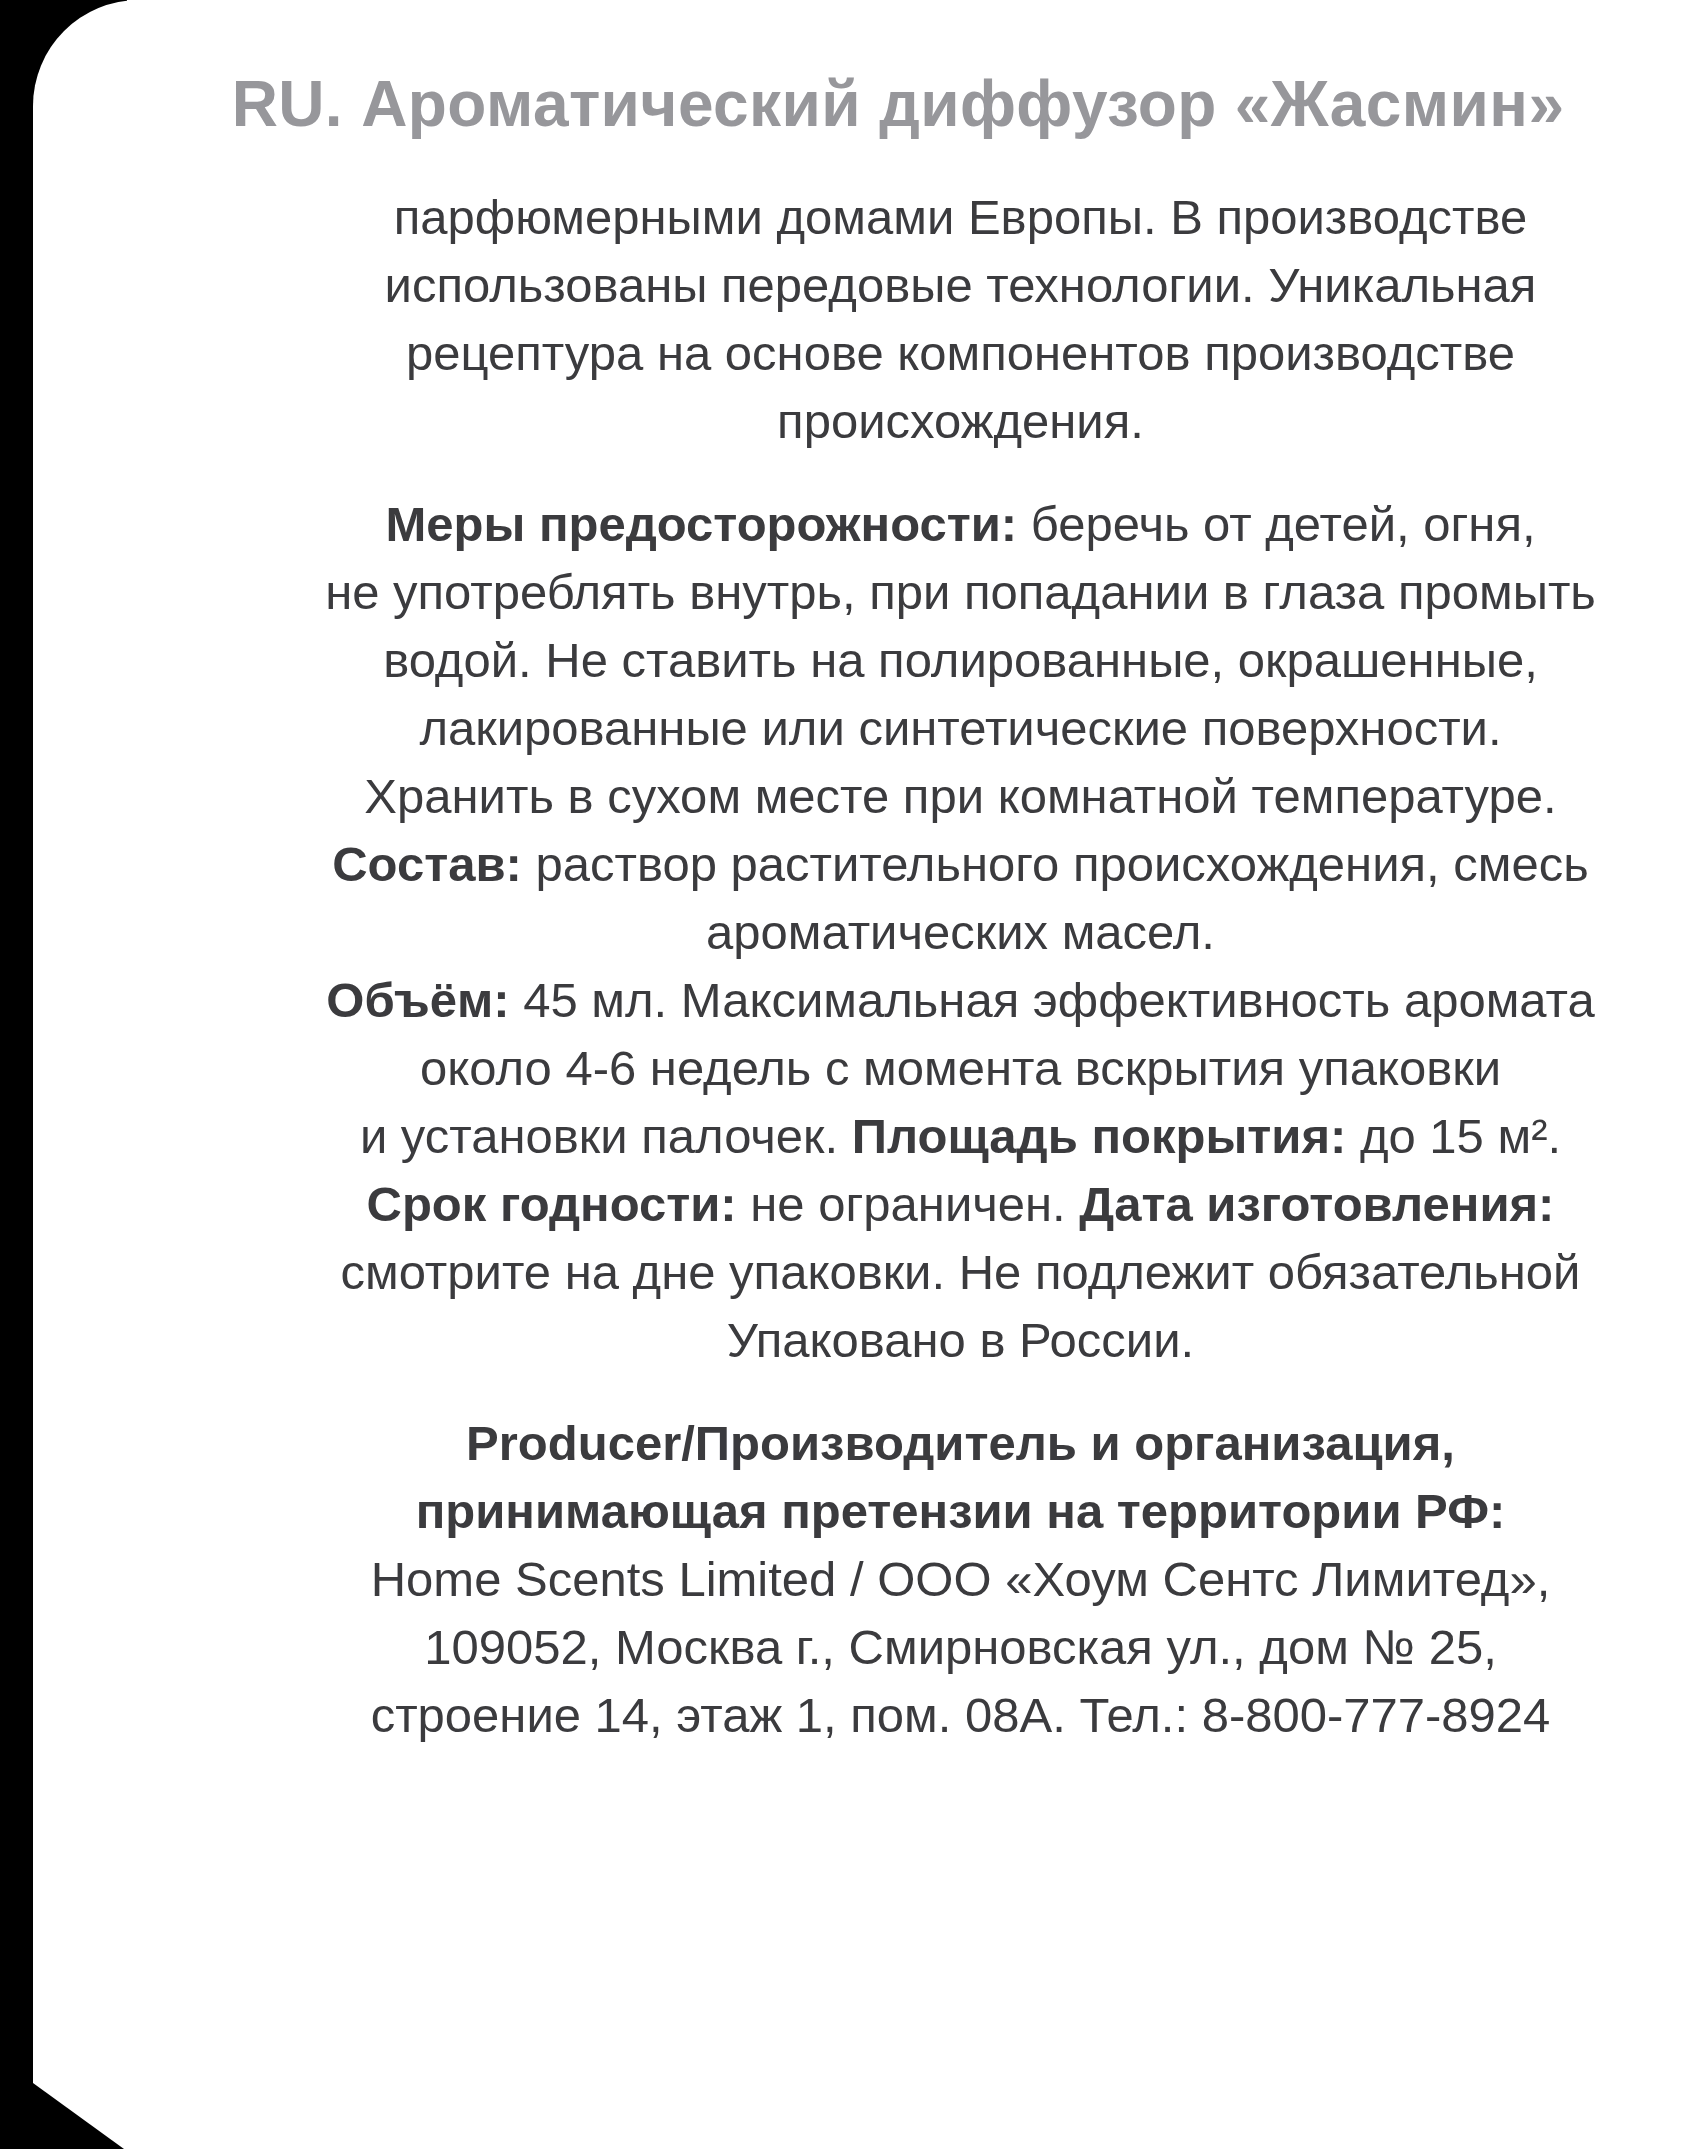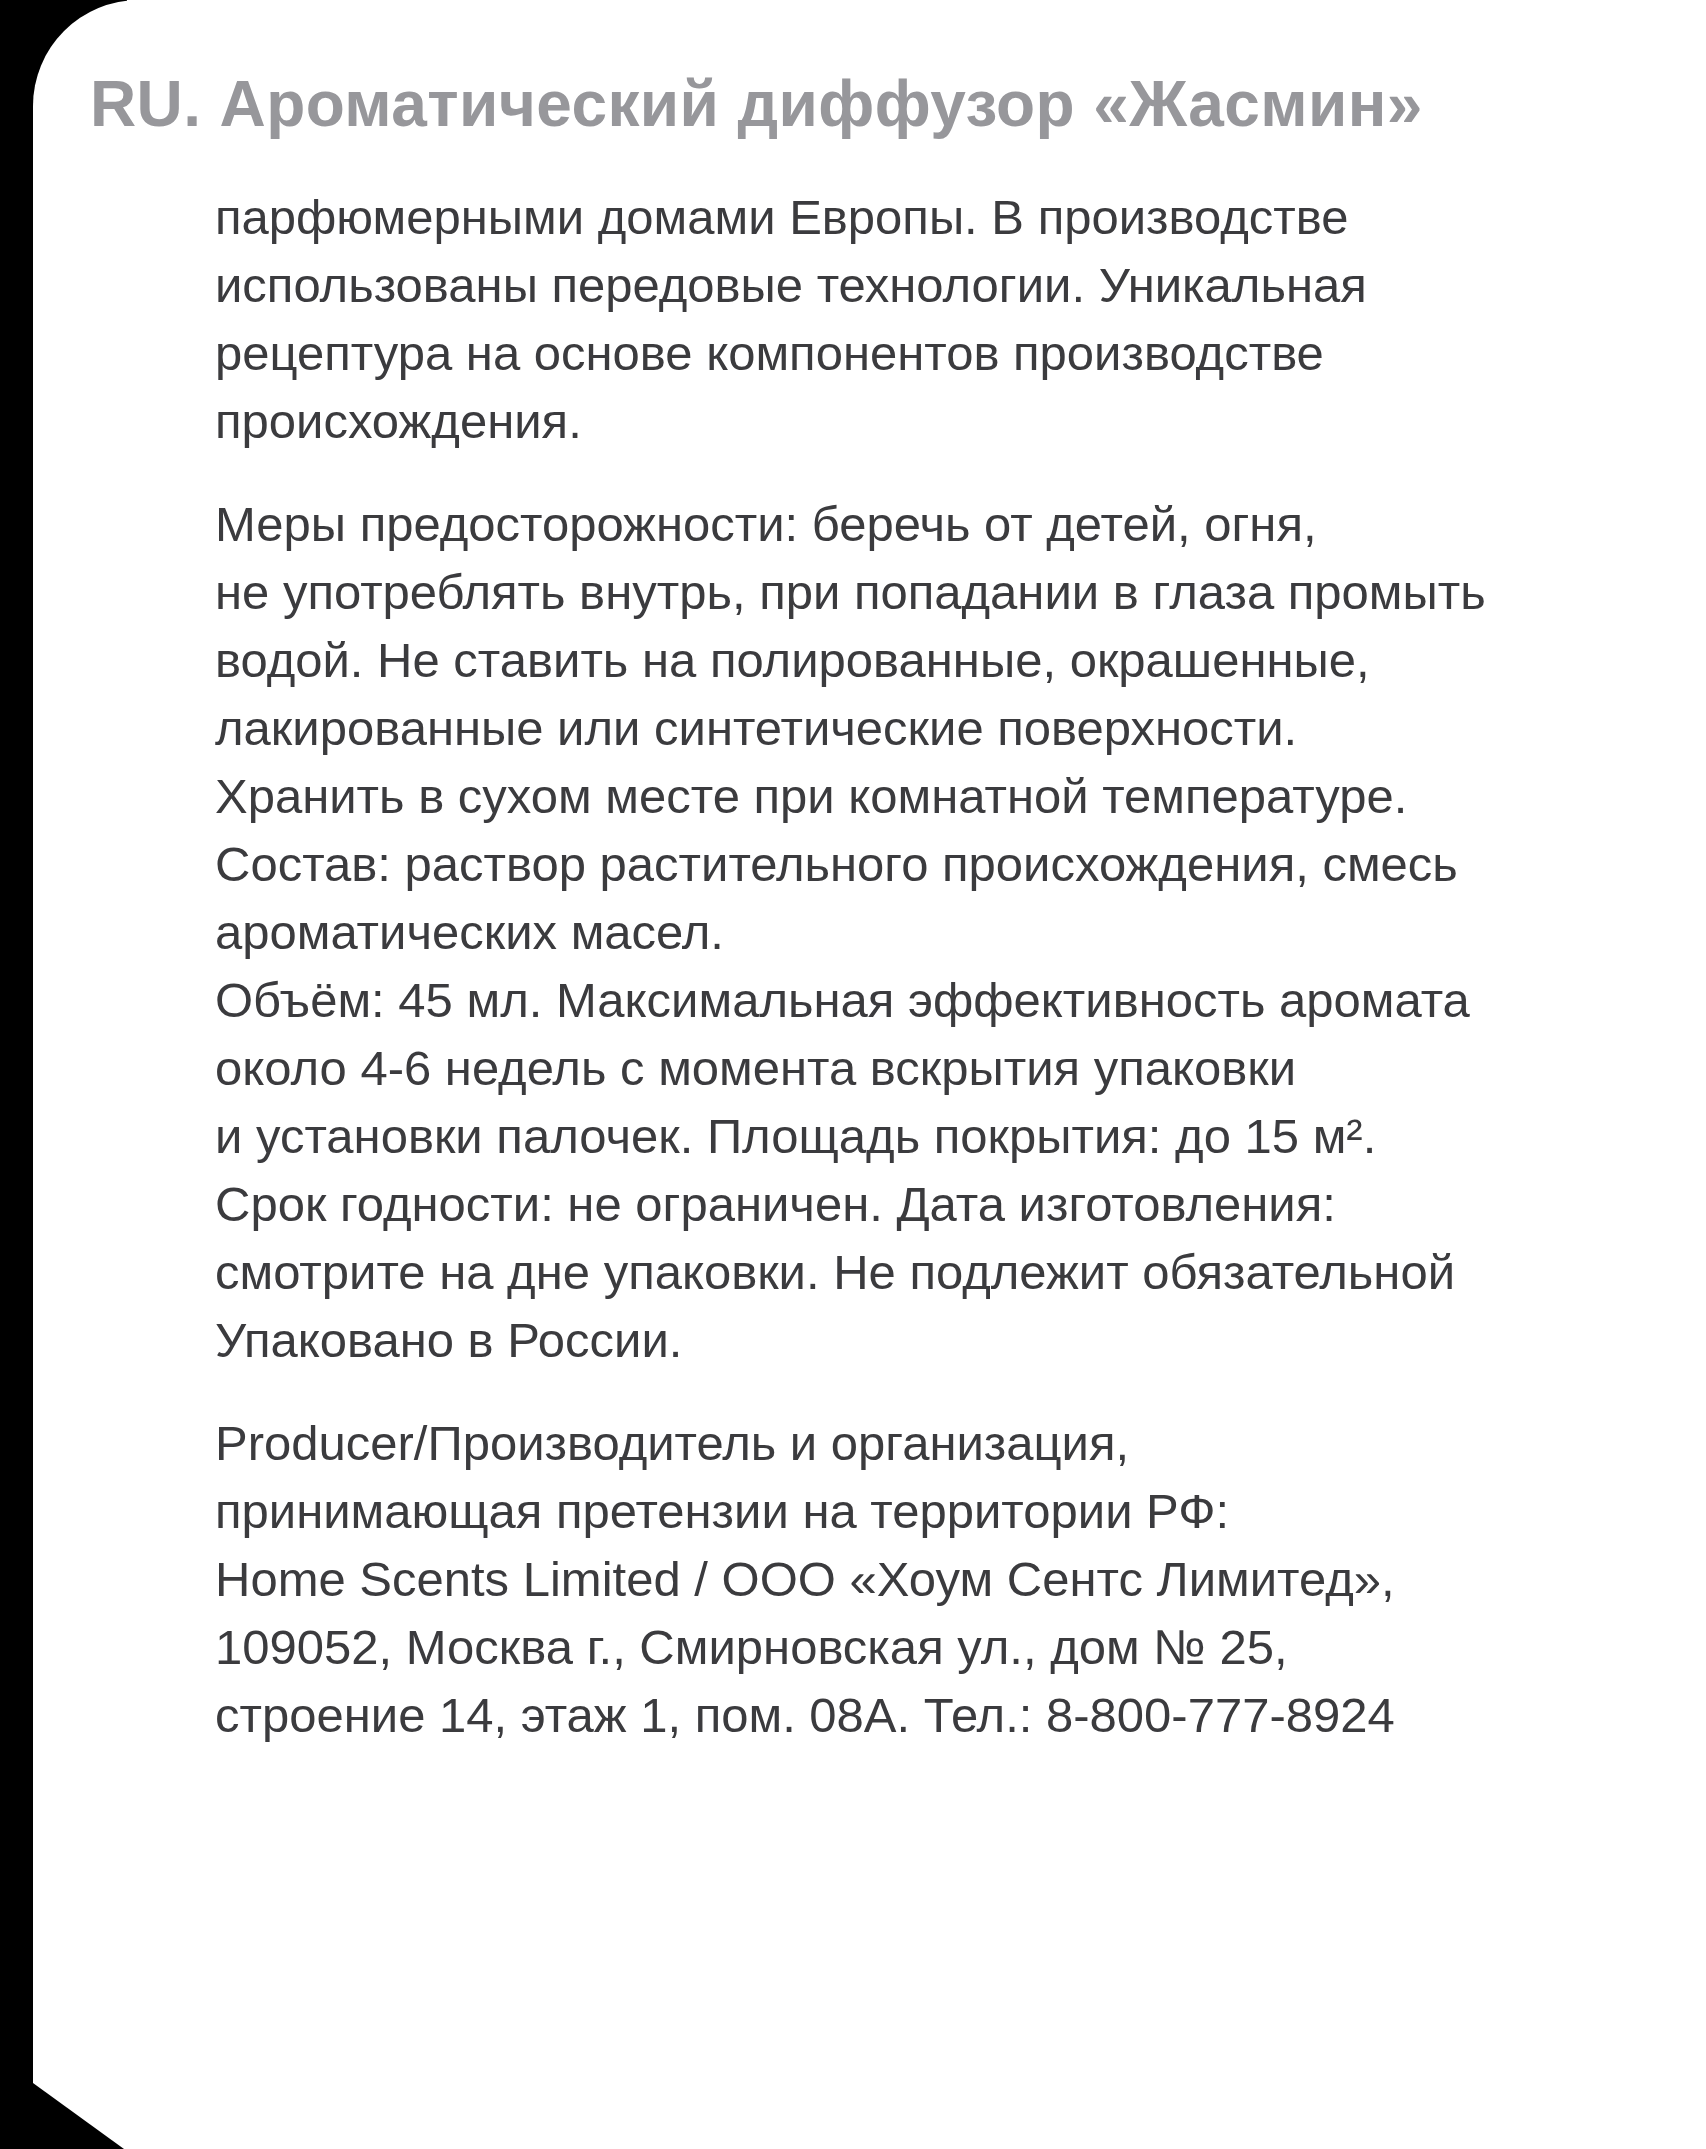--- a/index.html
+++ b/index.html
@@ -1,20 +1,20 @@
 <!DOCTYPE html>
 <html style="--title-color: #97979b; --text-color: #3b3b3e;font-size:14.3px"><head>
 <meta charset="utf-8">
 <style>
   html,body{margin:0;padding:0;}
   body{
     width:1706px;height:2149px;overflow:hidden;background:#ffffff;
     font-family:"Liberation Sans", sans-serif;
   }
-  .photo{position:relative;width:1706px;height:2149px;background:#ffffff;}
+  .photo{position:relative;width:1706px;height:2149px;background:#ffffff;text-align:center;}
   .edge-left{
     position:absolute;left:0;top:0;width:127px;height:2149px;background:#000000;
   }
   .sheet{
     position:absolute;left:33px;top:0;width:1673px;height:2149px;
     background:#ffffff;border-top-left-radius:106px;
   }
   .wedge{
     position:absolute;left:33px;top:2083px;width:91px;height:66px;background:#000000;
     clip-path:polygon(0 0,100% 100%,0 100%);
@@ -29,21 +29,21 @@
     color:var(--title-color,#97979b);
     letter-spacing:0.4px;
     white-space:nowrap;
   }
   .para{
     margin:0 0 35px 215px;
     font-size:49px;line-height:68px;
     color:var(--text-color,#3b3b3e);
   }
   .line{white-space:nowrap;}
-  .b{font-weight:normal;}
+  .b{font-weight:bold;}
 </style>
 </head>
 <body>
 
 <div class="photo">
   <div class="edge-left" style="background: rgb(0, 0, 0);"></div>
   <div class="sheet" style="background: rgb(255, 255, 255);"></div>
   <div class="wedge" style="background: rgb(0, 0, 0);"></div>
   <div class="content">
     <h1 class="title">RU. Ароматический диффузор «Жасмин»</h1>

